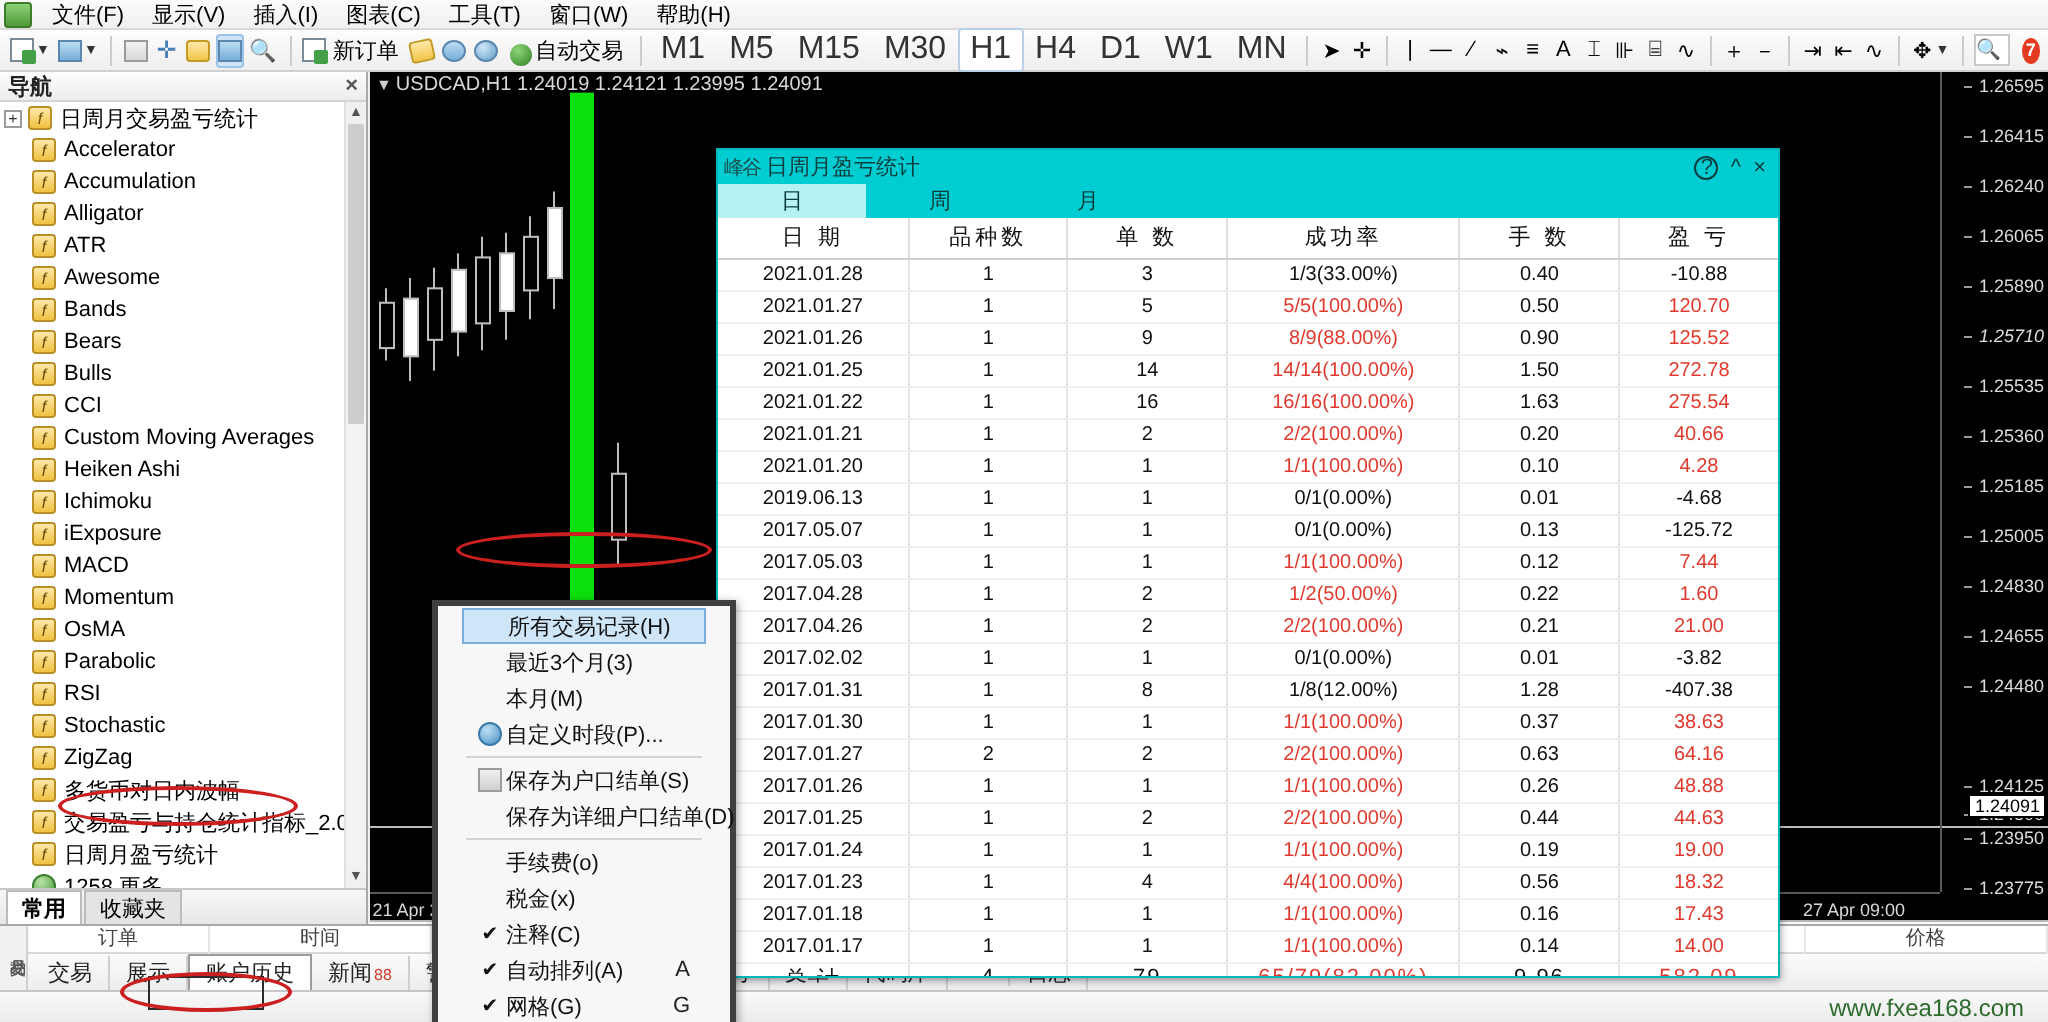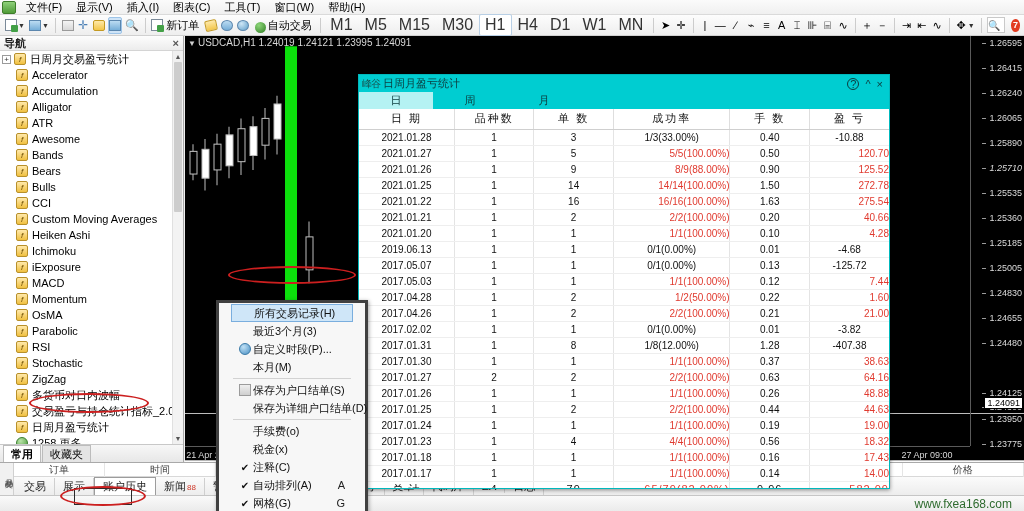--- a/index.html
+++ b/index.html
@@ -112,21 +112,21 @@
   .sw-body{flex:1;background:#fff;overflow:hidden;}
   table.stats{width:100%;border-collapse:collapse;font-size:10px;}
   table.stats th{
     font-weight:normal;font-size:11px;color:#111;height:20px;
     border-bottom:1px solid #cfcfcf;border-right:1px solid #dedede;letter-spacing:2px;
   }
   table.stats td{
     height:16px;text-align:center;border-bottom:1px solid #eeeeee;border-right:1px solid #e4e4e4;
     color:#111;font-size:10px;
   }
-  table.stats td.red{color:#e03a2f;text-align:right;}
+  table.stats td.red{color:#e03a2f;}
   table.stats tr.total td{font-size:11px;border-bottom:none;letter-spacing:1px;}
   table.stats th:last-child, table.stats td:last-child{border-right:none;}
 
   
   .ctxmenu{
     position:absolute;left:216px;top:264px;width:152px;background:#f7f7f7;
     border:3px solid #404040;box-shadow:1px 1px 4px rgba(0,0,0,.35);z-index:20;padding:1px 12px;
   }
   .ctx-item{height:18px;display:flex;align-items:center;font-size:11px;padding-left:6px;color:#111;white-space:nowrap;}
   .ctx-item.sel{background:#cfe6f8;border:1px solid #7aaede;height:18px;}
@@ -687,28 +687,28 @@
     <div class="ctxmenu" id="ctxmenu">
         <div class="ctx-item sel">
           <span class="ctx-chk"></span>
           <span>所有交易记录(H)</span>
         </div>
         <div class="ctx-item">
           <span class="ctx-chk"></span>
           <span>最近3个月(3)</span>
         </div>
         <div class="ctx-item">
+          <span class="ctx-chk"></span>
+          <span>本月(M)</span>
+        </div>
+        <div class="ctx-item">
           <span class="ctx-ico">
             <span class="ctx-miniblue"></span>
           </span>
           <span>自定义时段(P)...</span>
-        </div>
-        <div class="ctx-item">
-          <span class="ctx-chk"></span>
-          <span>本月(M)</span>
         </div>
         <div class="ctx-sep"></div>
         <div class="ctx-item">
           <span class="ctx-ico">
             <span class="ctx-minigray"></span>
           </span>
           <span>保存为户口结单(S)</span>
         </div>
         <div class="ctx-item">
           <span class="ctx-chk"></span>

